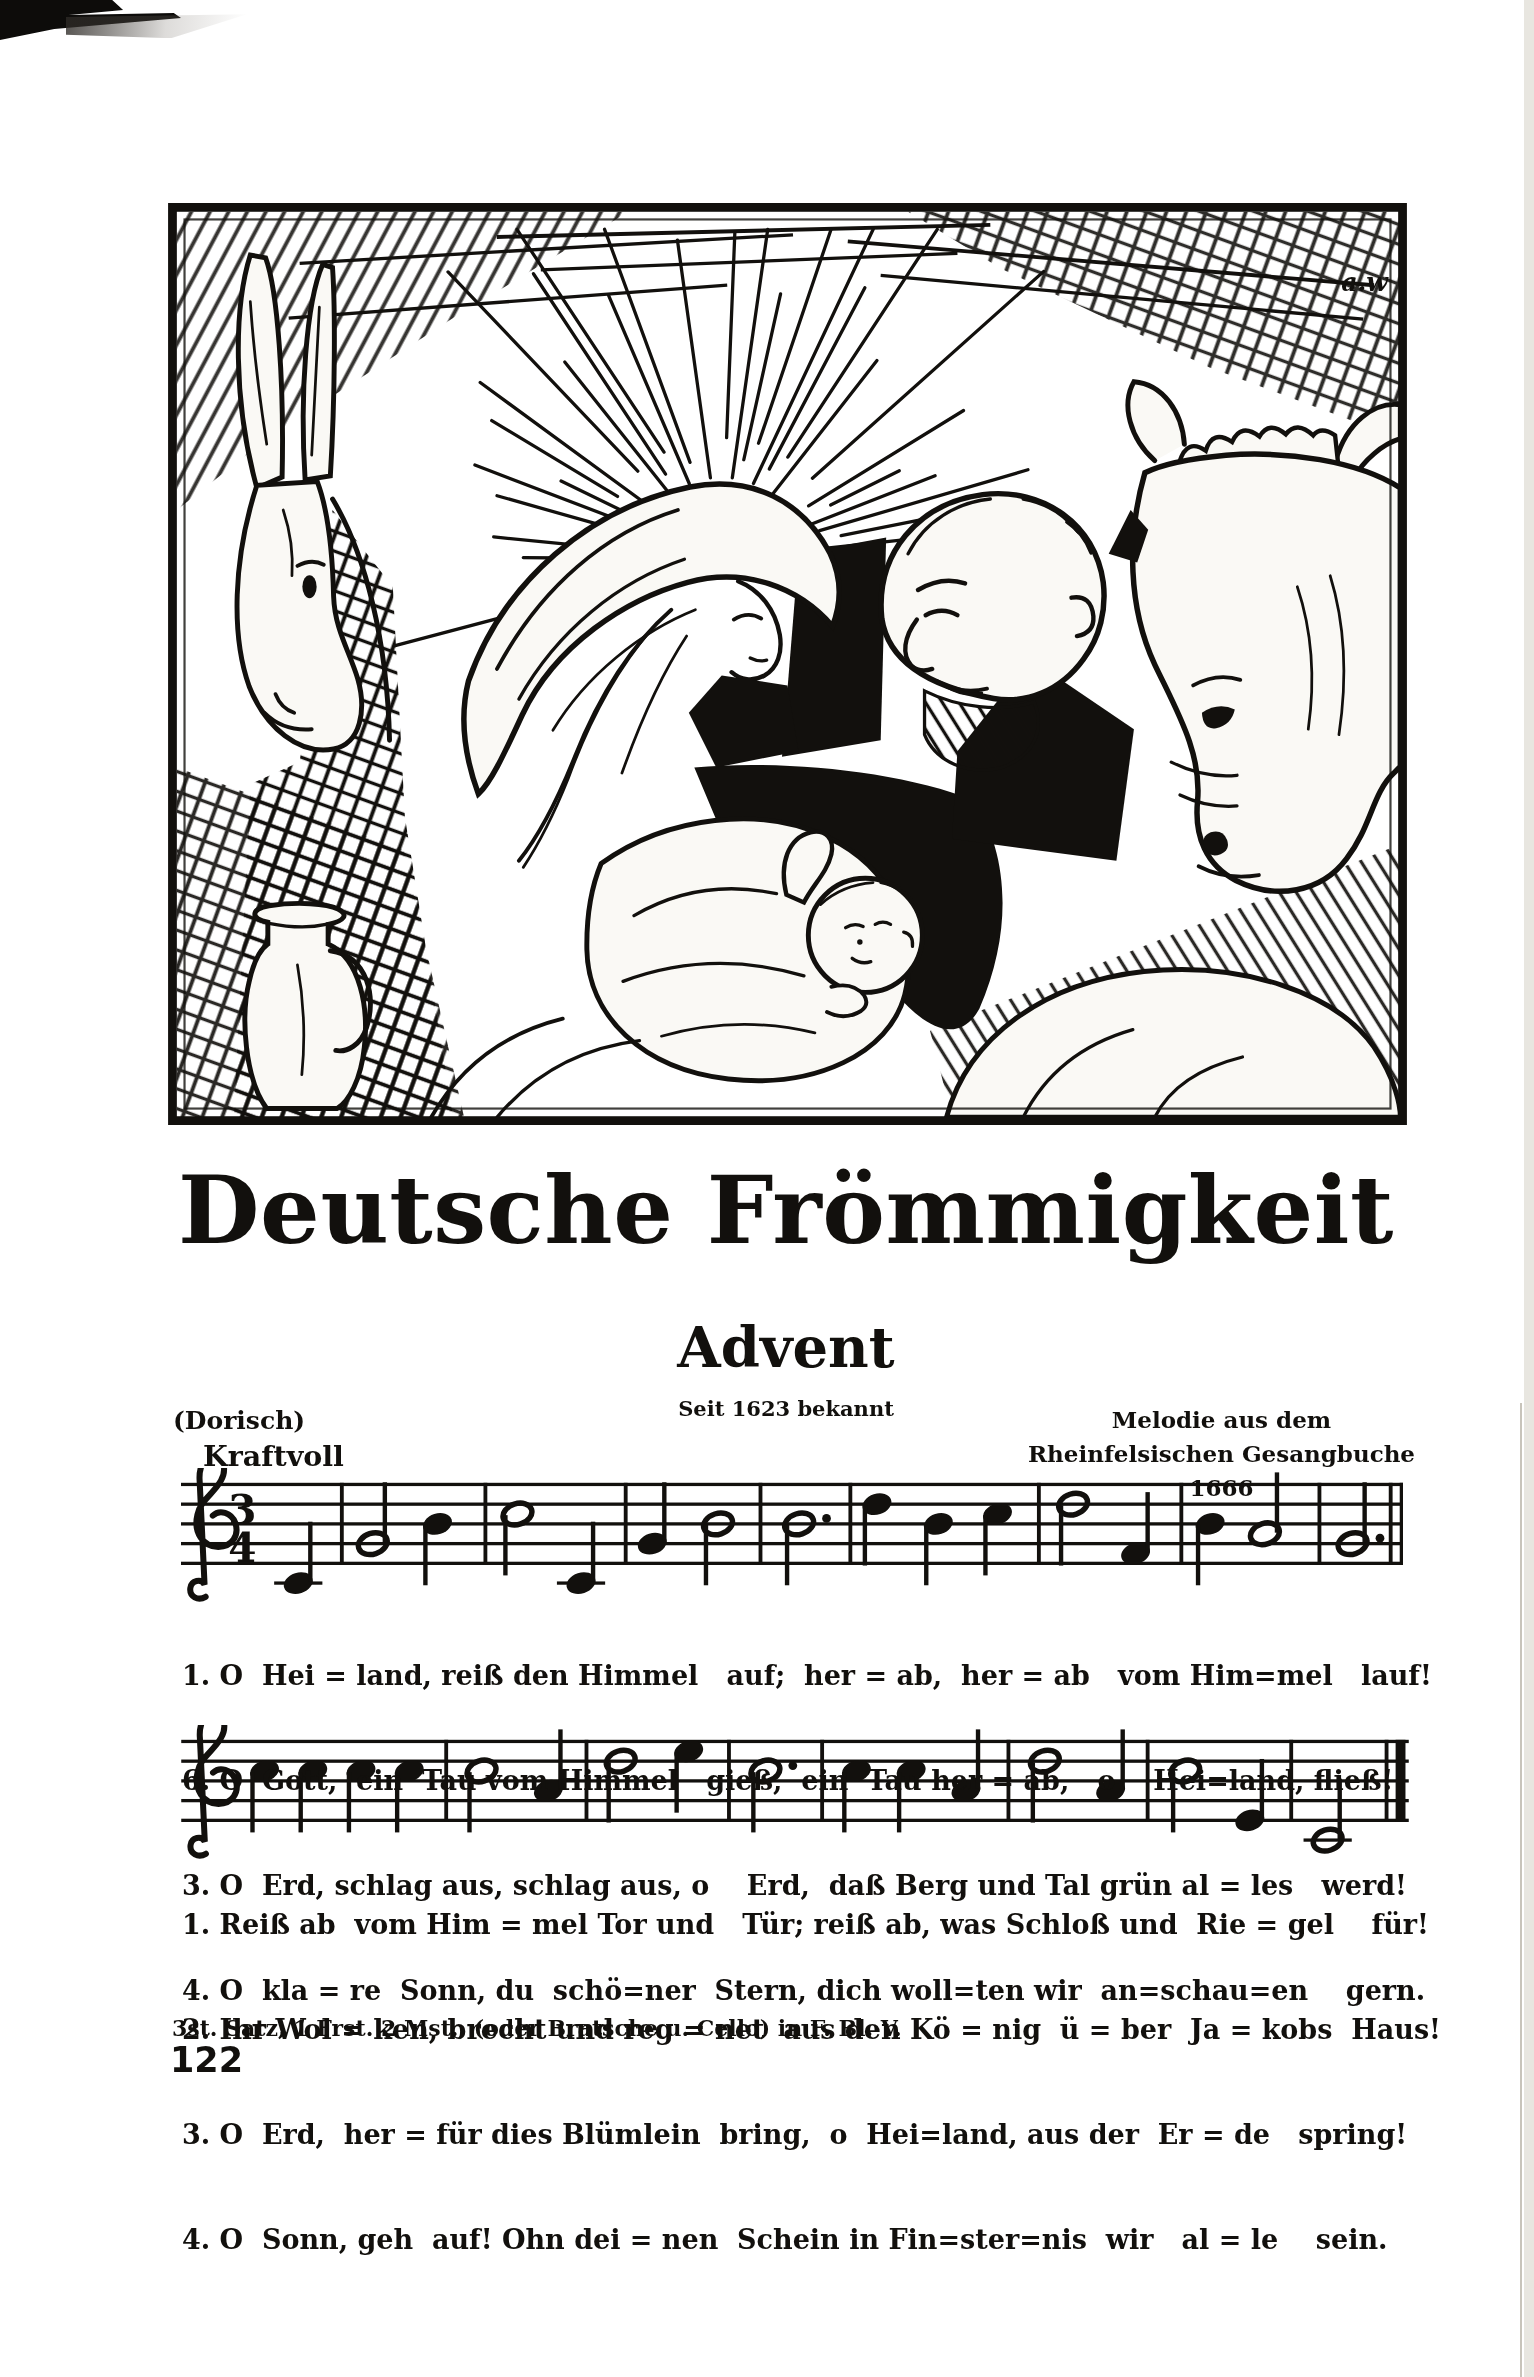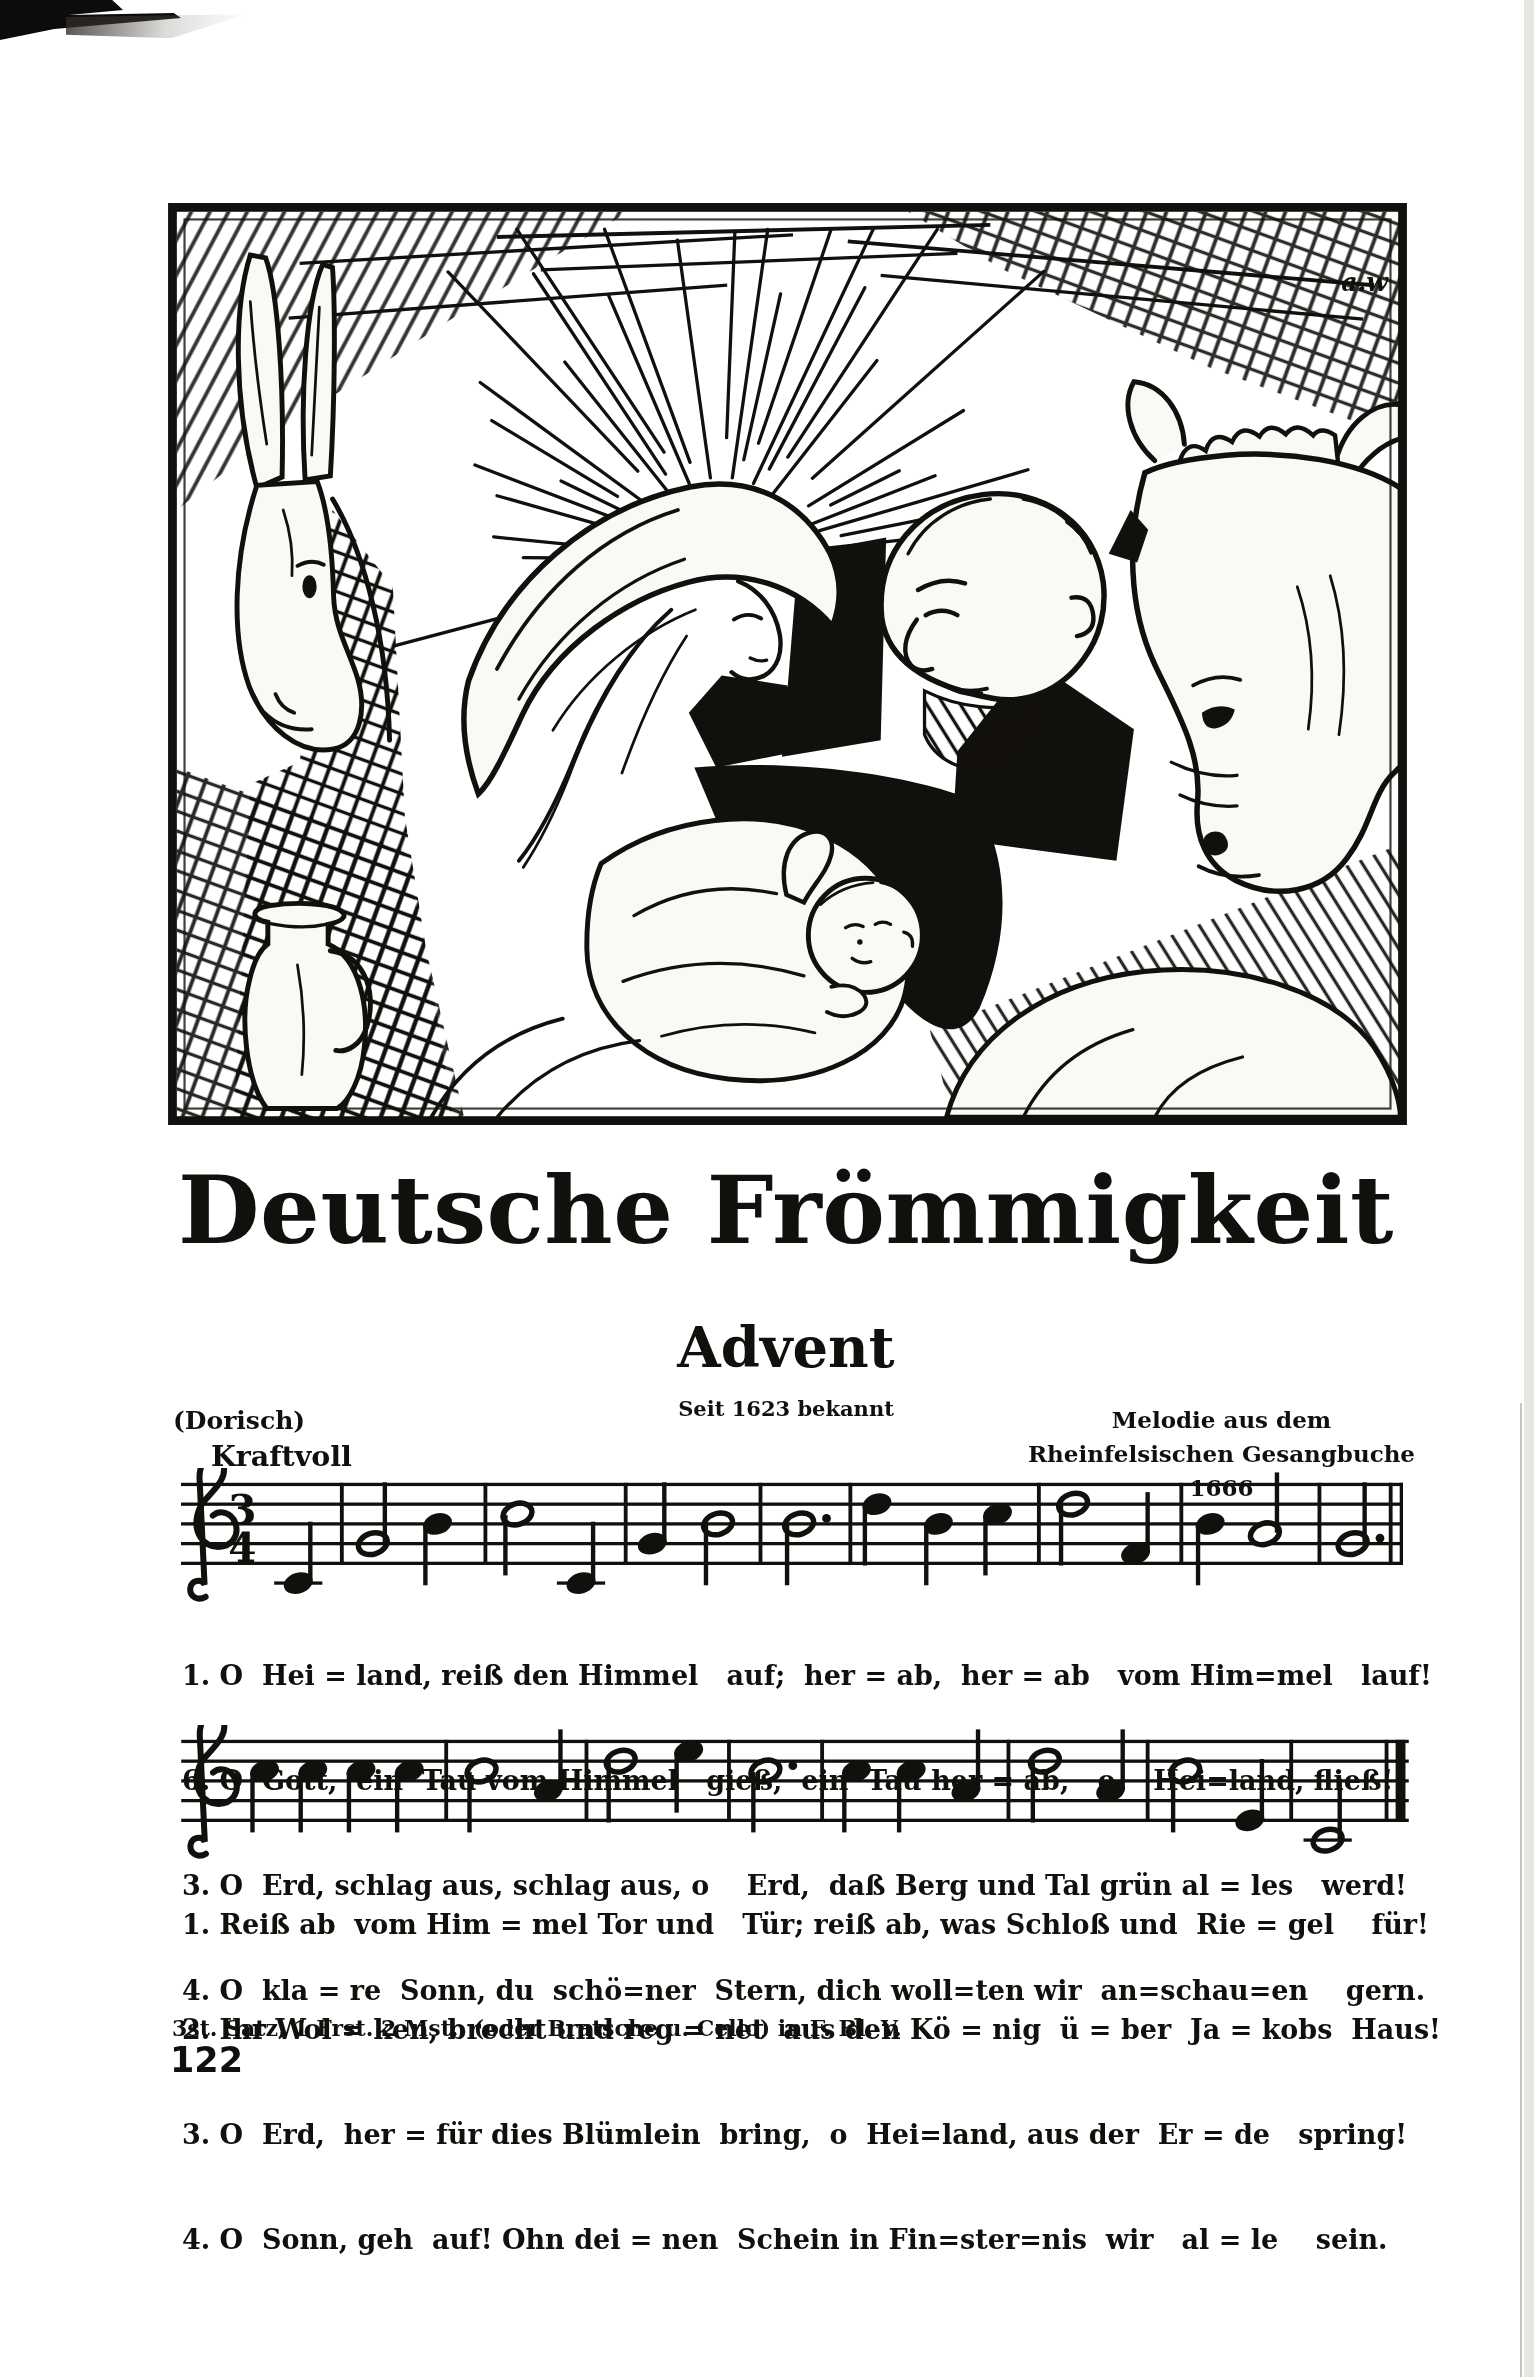--- a/index.html
+++ b/index.html
@@ -38,21 +38,21 @@
   }
   .mode{
     position:absolute;left:173px;top:1406px;
     font-size:25px;font-weight:700;
   }
   .melody{
     position:absolute;left:1008px;top:1403px;width:427px;
     font-size:23px;font-weight:700;text-align:center;line-height:34px;
   }
   .tempo{
-    position:absolute;left:211px;top:1439px;
+    position:absolute;left:203px;top:1439px;
     font-size:28.5px;font-weight:700;
   }
   .staff{position:absolute;left:181px;}
   .staff1{top:1468px;}
   .staff2{top:1725px;}
   .verses{
     position:absolute;left:182px;width:1315px;
     font-size:27px;font-weight:700;line-height:35px;white-space:pre;
   }
   .verses1{top:1588px;}

